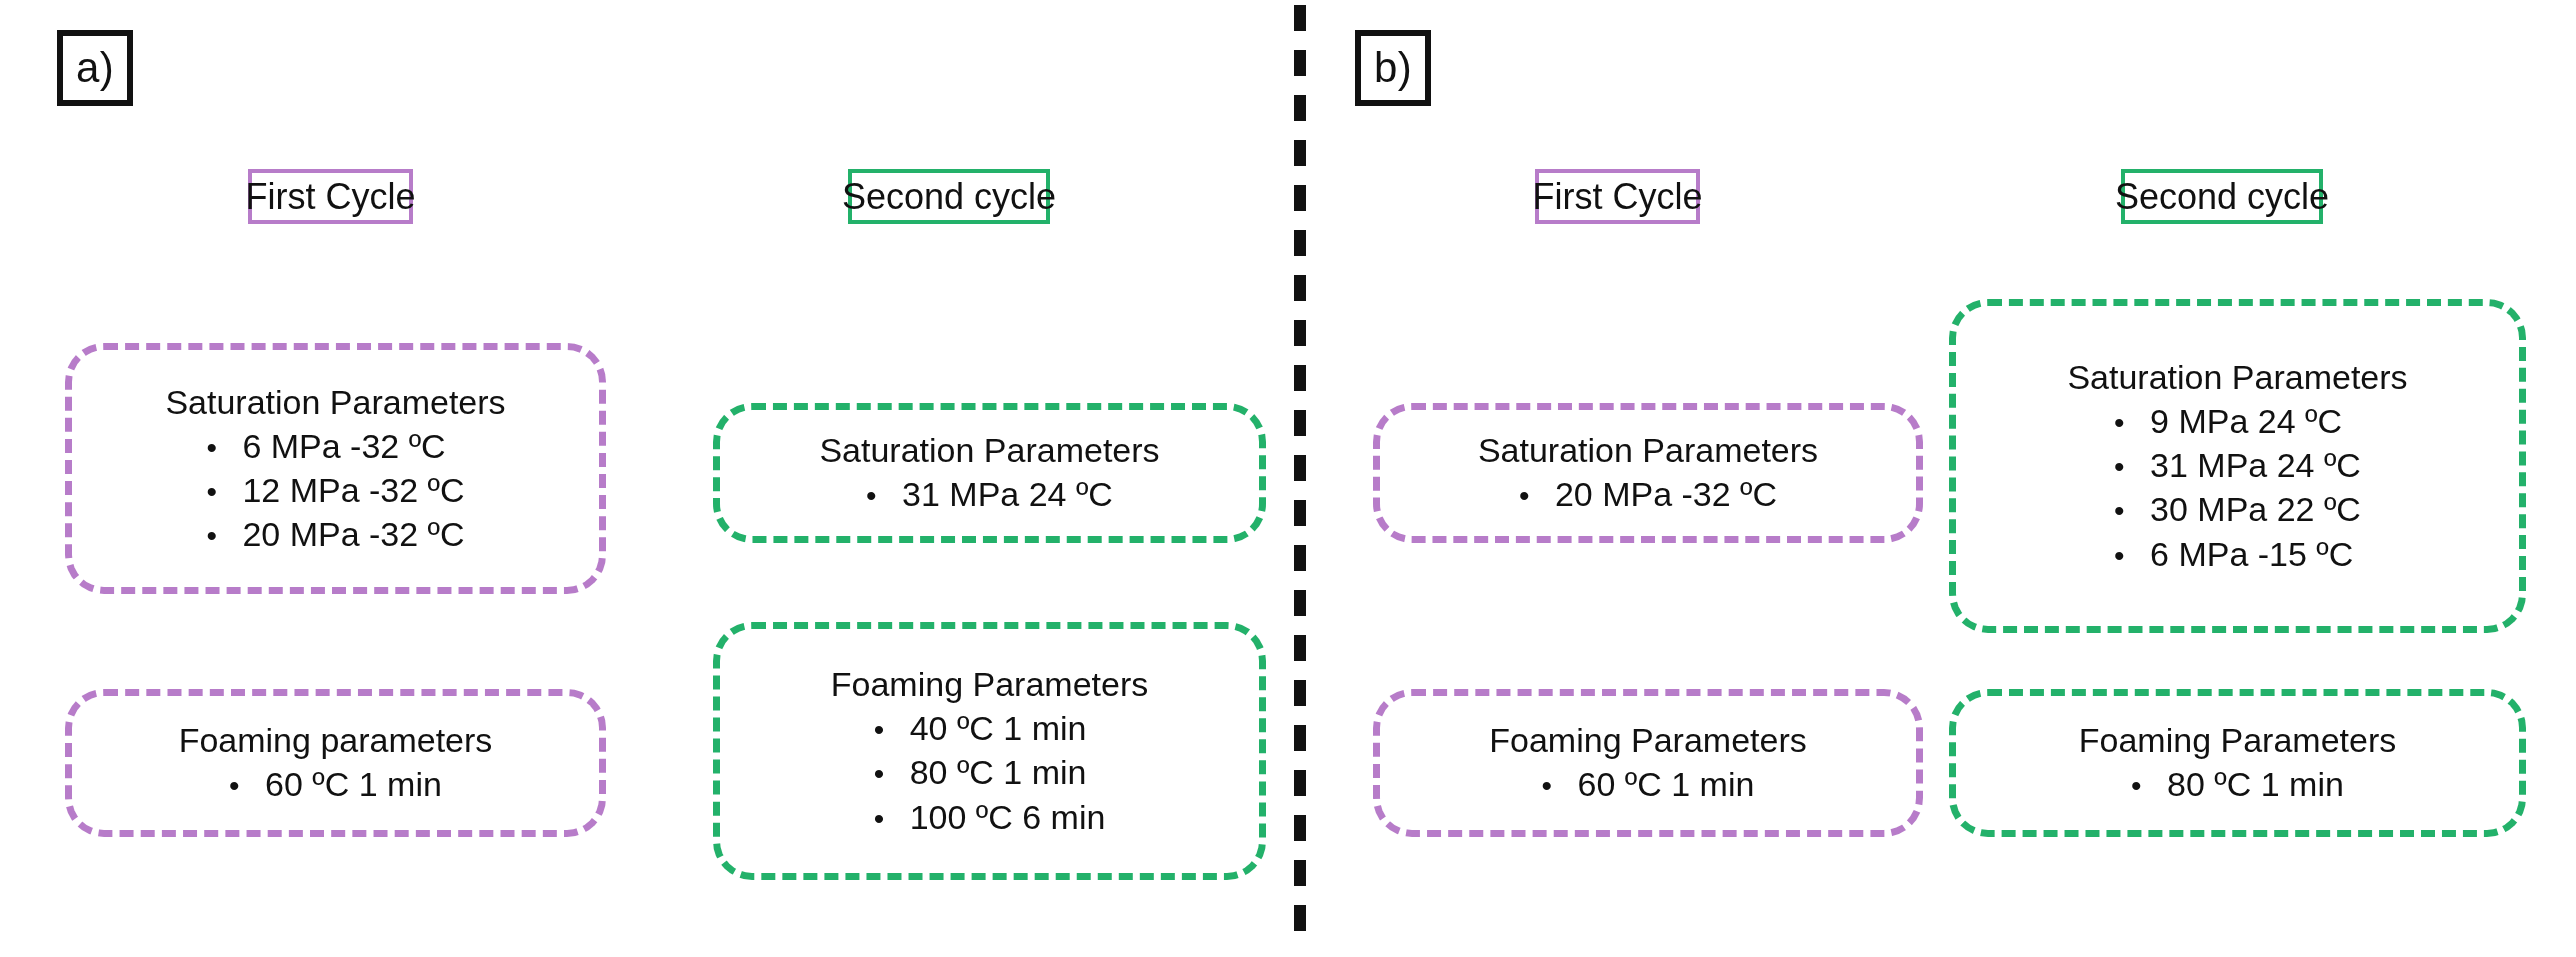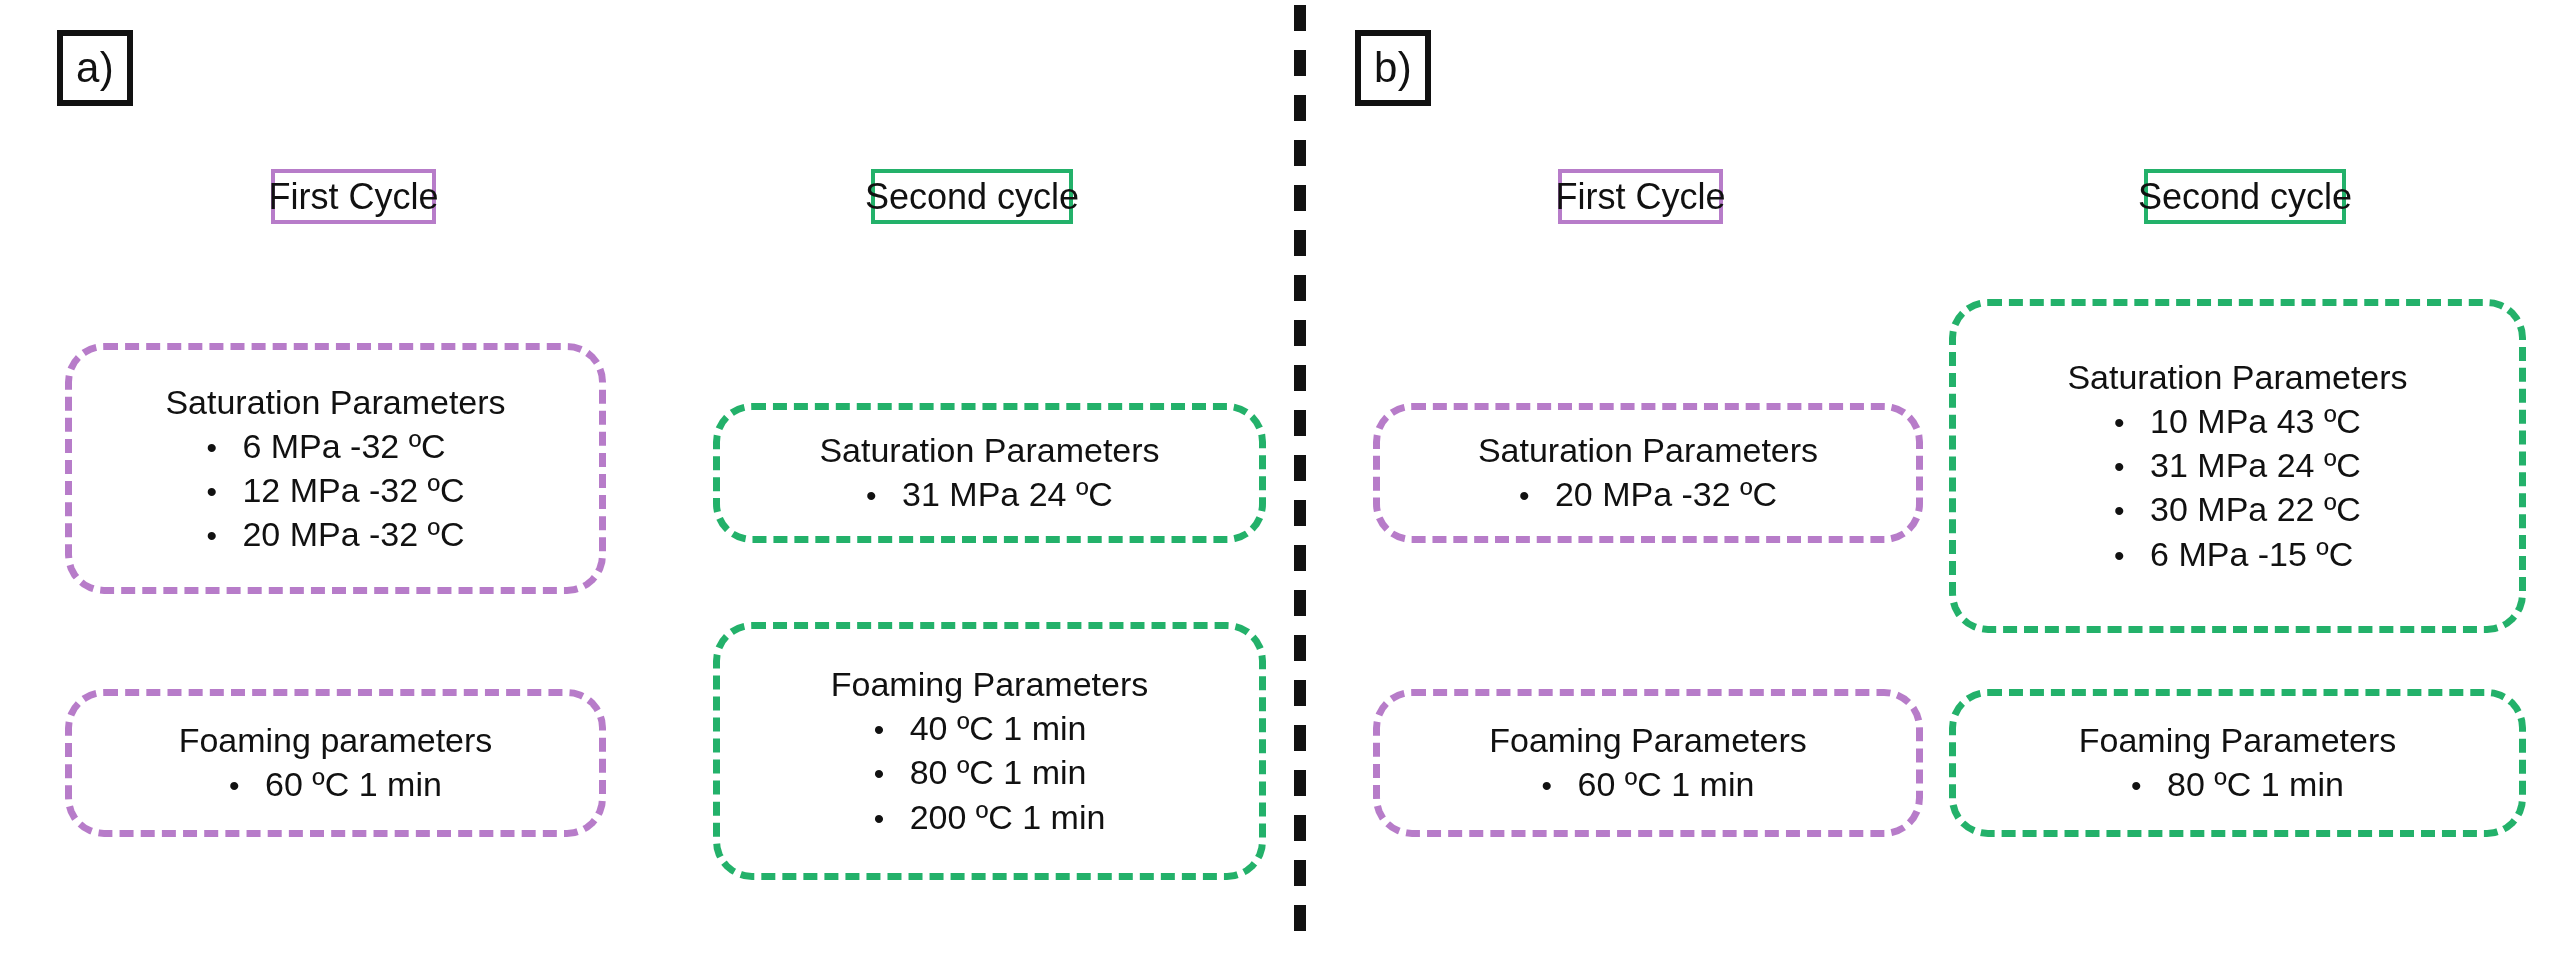--- a/index.html
+++ b/index.html
@@ -62,21 +62,20 @@
     background: #ffffff;
     display: flex;
     align-items: center;
     justify-content: center;
     box-sizing: border-box;
     font-size: 36px;
     line-height: 1;
     color: #111111;
     padding: 0 15px;
     white-space: nowrap;
-    margin-left: 23px;
   }
   .chip-purple { border: 4px solid #b77cc9; }
   .chip-green  { border: 4px solid #23b16a; }
 
   #chip-a-first  { left: 248px;  top: 169px; width: 165px; height: 55px; }
   #chip-a-second { left: 848px; top: 169px; width: 202px; height: 55px; }
   #chip-b-first  { left: 1535px; top: 169px; width: 165px; height: 55px; }
   #chip-b-second { left: 2121px; top: 169px; width: 202px; height: 55px; }
 
   
@@ -204,21 +203,21 @@
       <li class="bullet-item">
         <span class="bullet-dot">•</span>
         <span class="bullet-text">40 ºC 1 min</span>
       </li>
       <li class="bullet-item">
         <span class="bullet-dot">•</span>
         <span class="bullet-text">80 ºC 1 min</span>
       </li>
       <li class="bullet-item">
         <span class="bullet-dot">•</span>
-        <span class="bullet-text">200 ºC 1 min</span>
+        <span class="bullet-text">100 ºC 6 min</span>
       </li>
     </ul>
   </div>
 
   <div class="cycle-chip chip-purple" id="chip-b-first">
     <span>First Cycle</span>
   </div>
   <div class="cycle-chip chip-green" id="chip-b-second">
     <span>Second cycle</span>
   </div>
@@ -241,21 +240,21 @@
         <span class="bullet-text">60 ºC 1 min</span>
       </li>
     </ul>
   </div>
 
   <div class="param-card card-green" id="card-b-sat2">
     <div class="card-title">Saturation Parameters</div>
     <ul class="bullet-list">
       <li class="bullet-item">
         <span class="bullet-dot">•</span>
-        <span class="bullet-text">10 MPa 43 ºC</span>
+        <span class="bullet-text">9 MPa 24 ºC</span>
       </li>
       <li class="bullet-item">
         <span class="bullet-dot">•</span>
         <span class="bullet-text">31 MPa 24 ºC</span>
       </li>
       <li class="bullet-item">
         <span class="bullet-dot">•</span>
         <span class="bullet-text">30 MPa 22 ºC</span>
       </li>
       <li class="bullet-item">

